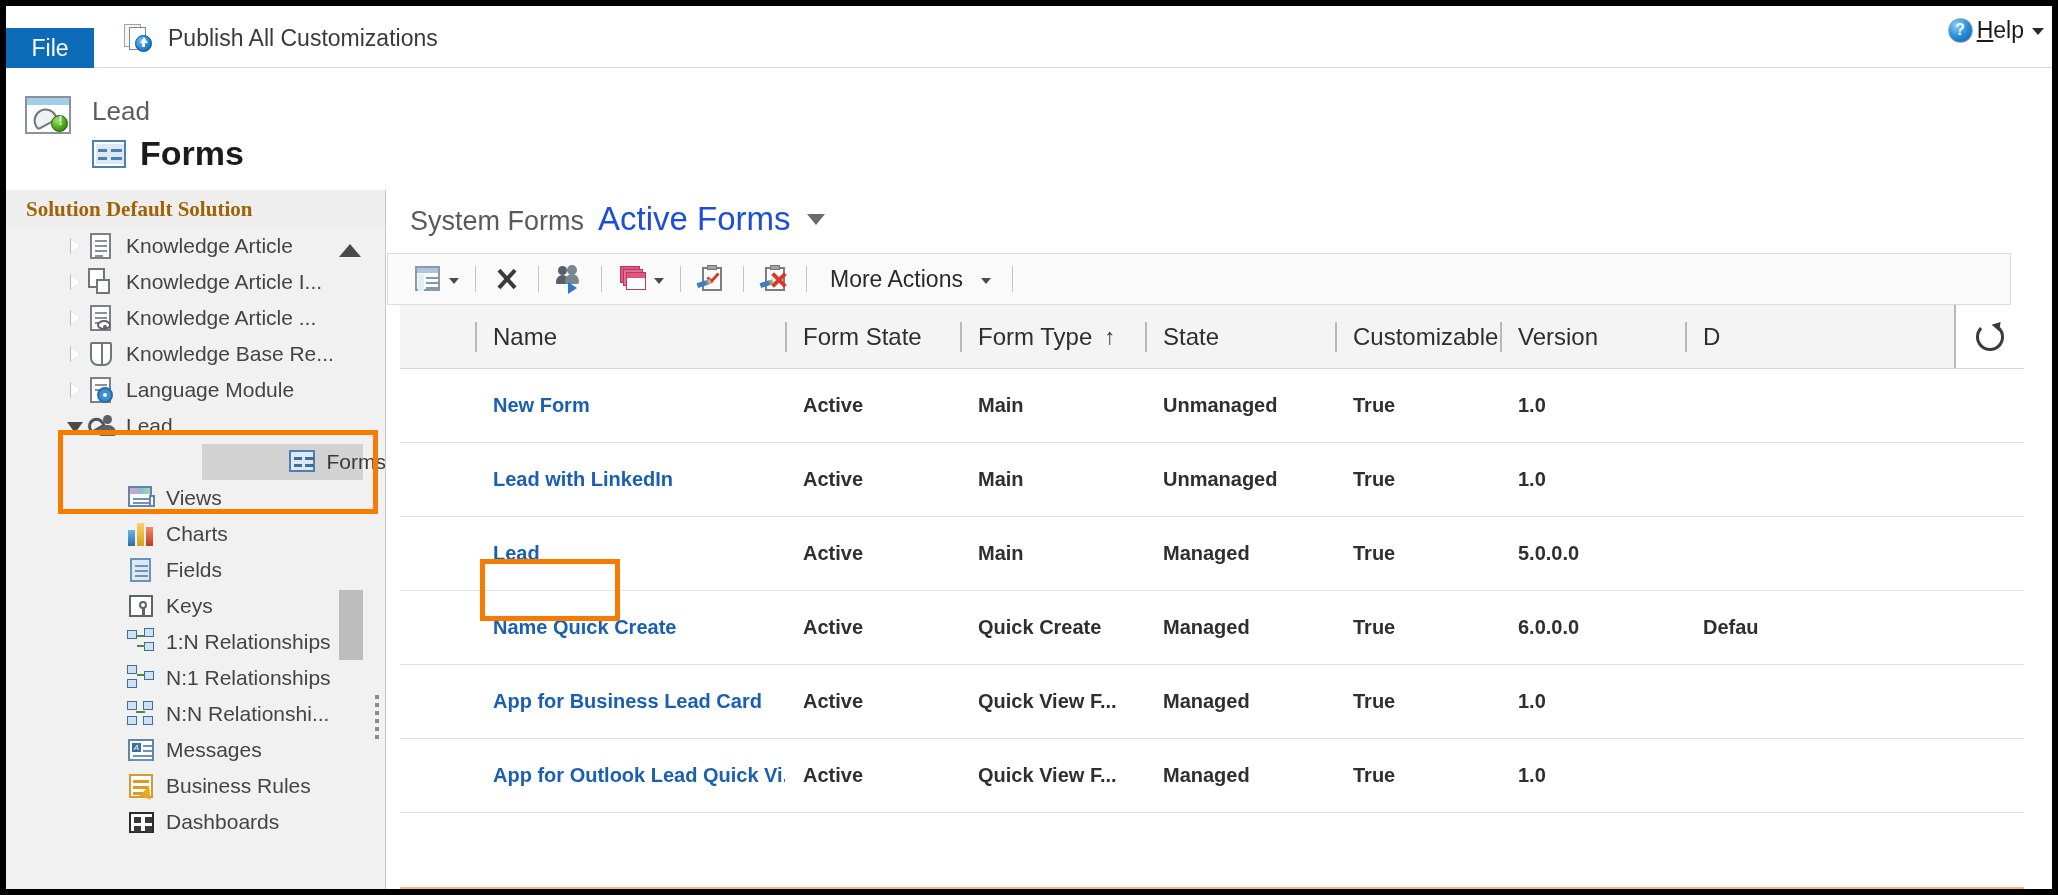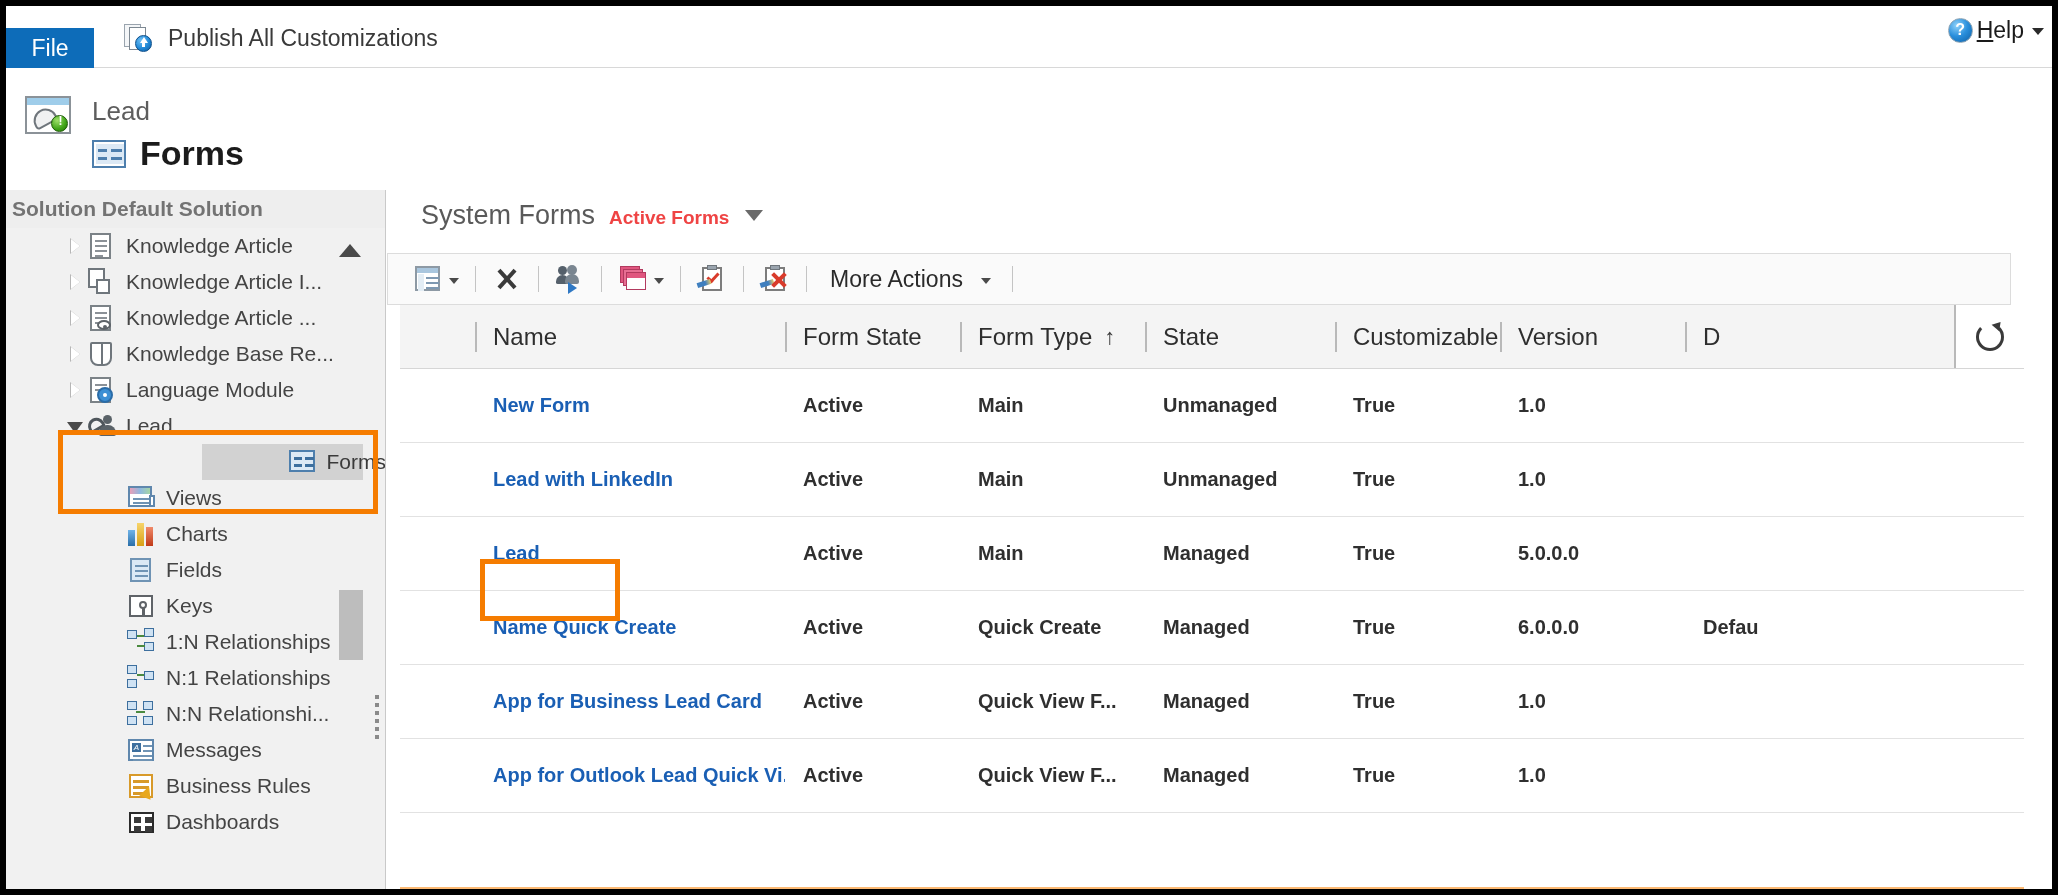--- a/index.html
+++ b/index.html
@@ -238,25 +238,26 @@
     overflow: hidden;
   }
   .solution-header {
     position: absolute;
     left: 0; top: 0;
     width: 380px;
     height: 38px;
     background: #eeeeee;
     display: flex;
     align-items: center;
-    padding-left: 6px;
+    padding-left: 20px;
     font-size: 21px;
     font-weight: bold;
-    color: #737373;
+    color: #a16207;
     white-space: nowrap;
+    font-family: Liberation Serif, serif;
   }
 
   .tree {
     position: absolute;
     left: 0; top: 38px;
     width: 380px;
     height: 661px;
   }
   .tree-item {
     position: relative;
@@ -520,30 +521,29 @@
     background: #ffffff;
     overflow: hidden;
   }
   .view-selector {
     position: absolute;
     left: 23px; top: 10px;
     display: flex;
     align-items: baseline;
     gap: 14px;
     cursor: pointer;
-    margin-left: 11px;
   }
   .vs-pre {
     font-size: 27px;
     color: #5a5a5a;
   }
   .vs-main {
-    font-size: 19px;
-    font-weight: bold;
-    color: #ef4444;
+    font-size: 33px;
+    font-weight: normal;
+    color: #1d4ed8;
   }
   .vs-caret {
     width: 0; height: 0;
     border-left: 9px solid transparent;
     border-right: 9px solid transparent;
     border-top: 11px solid #6a6a6a;
     align-self: center;
     margin-left: 2px;
   }
 

